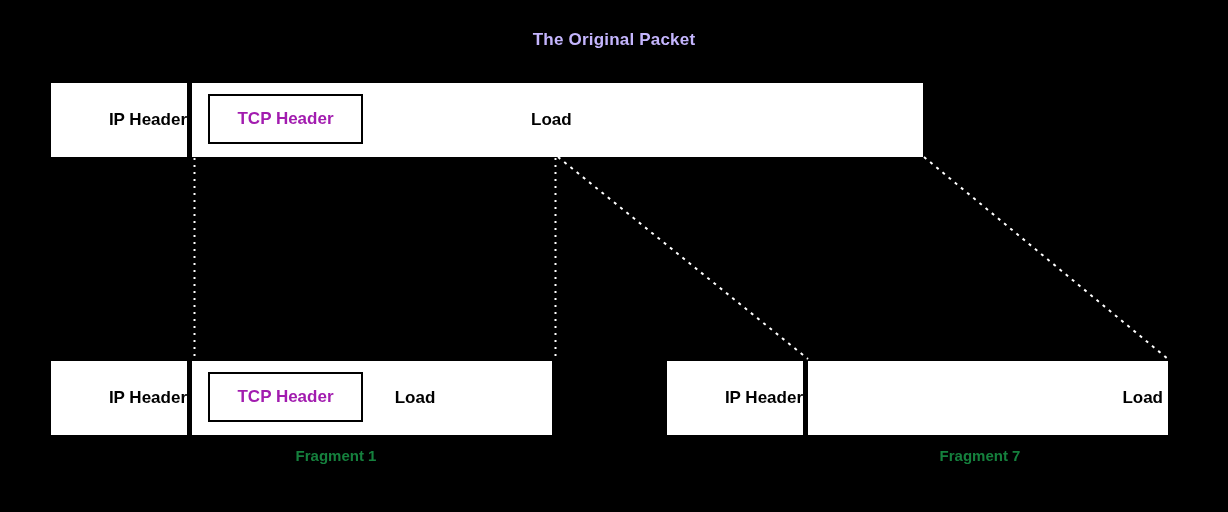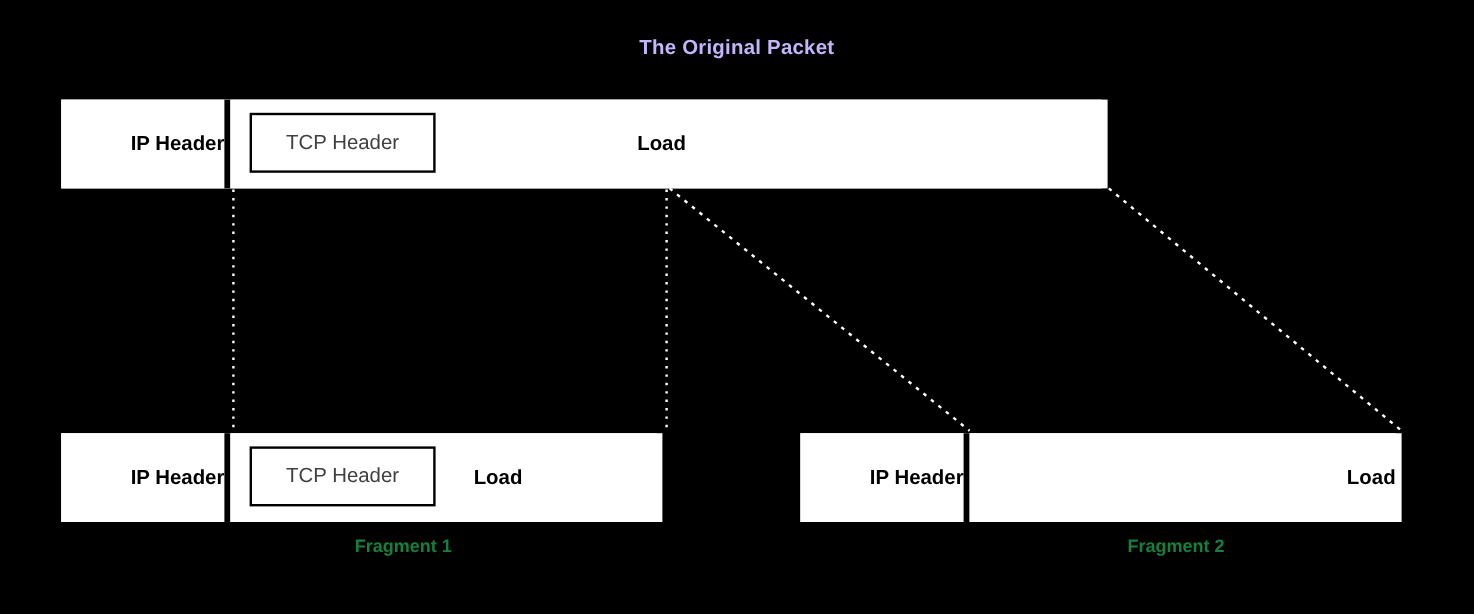--- a/index.html
+++ b/index.html
@@ -61,23 +61,23 @@
 
   
   .inner-box {
     position: absolute;
     box-sizing: border-box;
     border: 2px solid #000000;
     background: #ffffff;
     display: flex;
     align-items: center;
     justify-content: center;
-    color: #404040;
+    color: #a21caf;
     font-size: 17px;
-    font-weight: normal;
+    font-weight: bold;
   }
 
   
   .caption {
     position: absolute;
     color: #15803d;
     font-size: 15px;
     font-weight: bold;
     text-align: center;
     white-space: nowrap;
@@ -139,15 +139,15 @@
 
   <div class="packet-row" style="left:667px; top:361px; width:501px; height:74px;">
     <div class="cell cell-divider" style="width:141px;">
       <span>IP Header</span>
     </div>
     <div class="cell" style="width:355px;">
       <span>Load</span>
     </div>
   </div>
 
-  <div class="caption" style="left:880px; top:447px; width:200px;">Fragment 2</div>
+  <div class="caption" style="left:880px; top:447px; width:200px;">Fragment 7</div>
 
 </div>
 
 </body></html>

